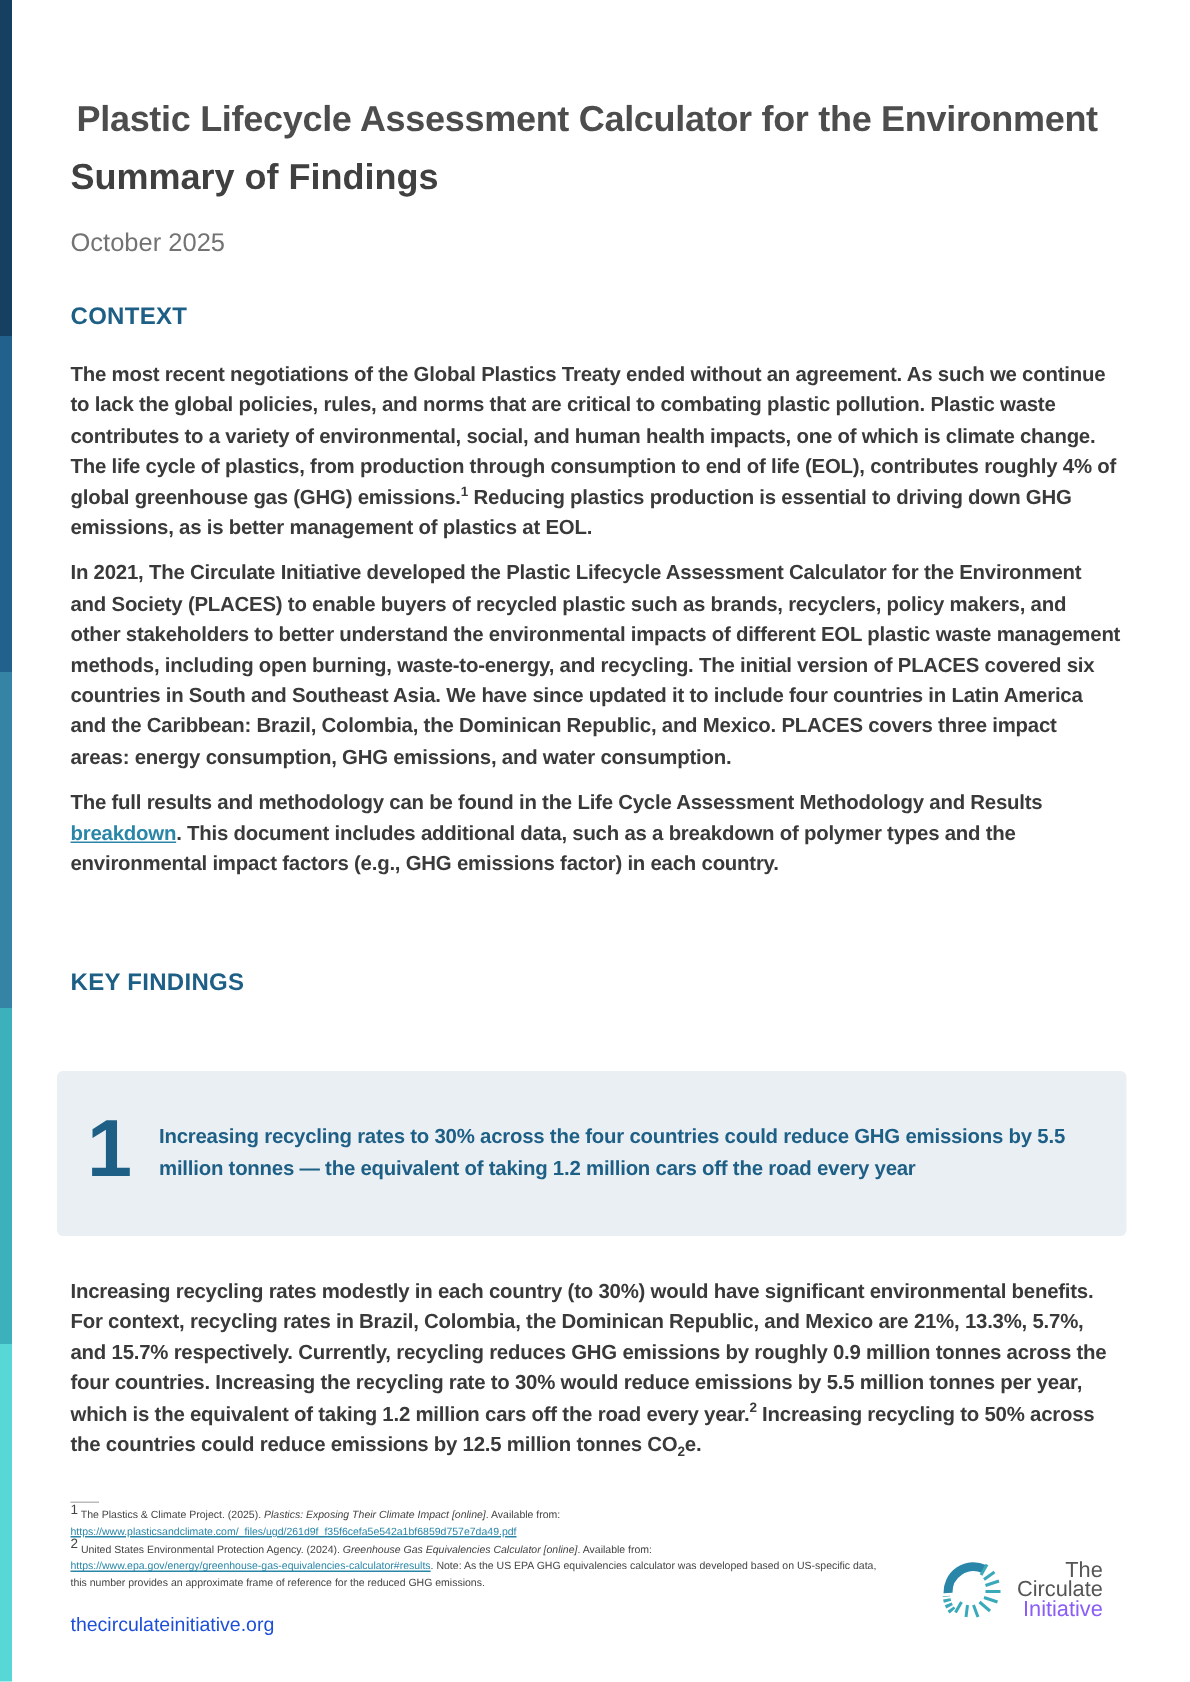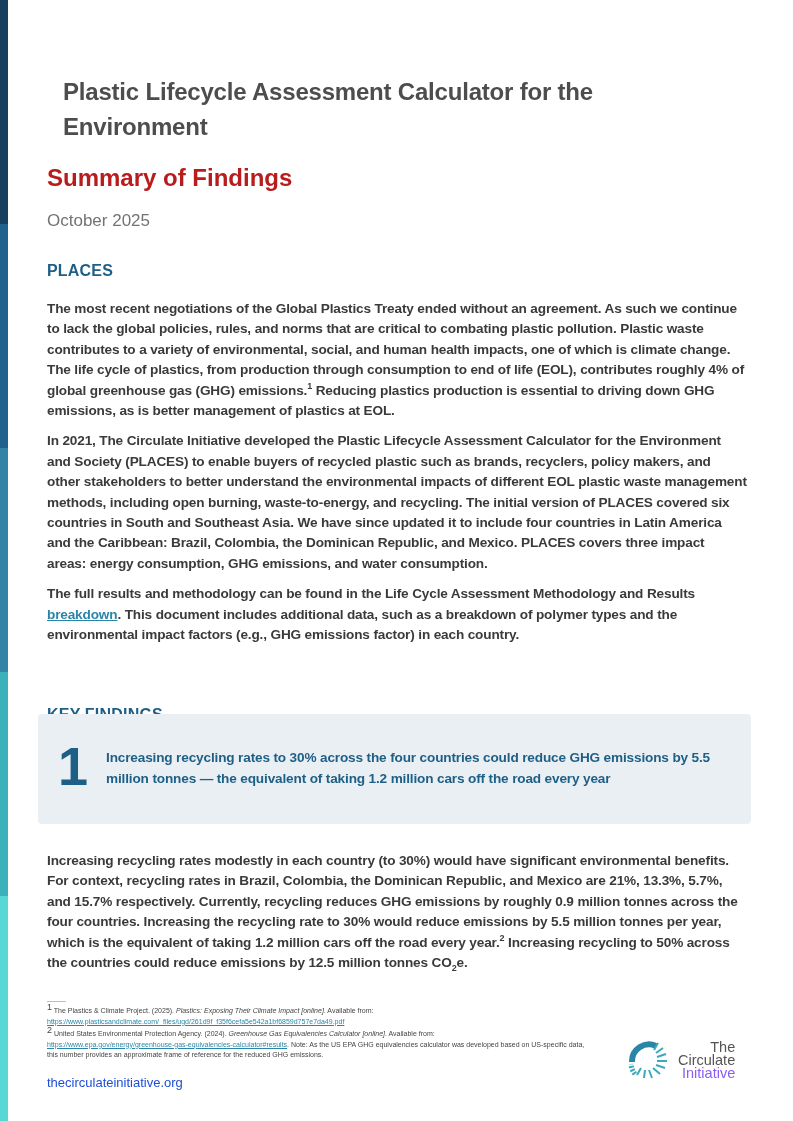--- a/index.html
+++ b/index.html
@@ -7,24 +7,24 @@
       width: 793px; height: 1121px; position: relative; overflow: hidden;
       background: #ffffff;
       font-family: "Liberation Sans", sans-serif;
       color: #333333;
     }
     .side-bar { position: absolute; left: 0; top: 0; width: 8px; height: 1121px; }
     .side-seg { width: 8px; }
     .page { position: absolute; left: 47px; top: 58px; width: 700px; }
     .title {
       font-size: 24px; font-weight: bold; color: #4d4d4d; line-height: 35px;
-      margin: 16px; letter-spacing: -0.2px;
+      margin: 4px; letter-spacing: -0.2px;
     }
     .subtitle {
-      font-size: 24px; font-weight: bold; color: #b91c1c; line-height: 35px; margin: 0;
+      font-size: 24px; font-weight: bold; color: #404040; line-height: 35px; margin: 0;
     }
     .date { font-size: 17px; color: #737373; margin-top: 16px; }
     .h2 {
       font-size: 16px; font-weight: bold; color: #1e5f86; margin: 0; letter-spacing: 0.2px;
     }
     .para {
       font-size: 13.6px; line-height: 20.4px; color: #3a3a3a; margin: 0; letter-spacing: -0.15px; font-weight: bold;
     }
     .para a { color: #2a86a8; text-decoration: underline; }
     sup { font-size: 9px; line-height: 0; }
@@ -63,21 +63,21 @@
   <div class="side-seg" style="height:225px;background:#57d8d6"></div>
 </div>
 
 <div class="page">
   <h1 class="title">
     <span>Plastic Lifecycle Assessment Calculator for the Environment</span><br>
   </h1>
   <div class="subtitle">Summary of Findings</div>
   <div class="date">October 2025</div>
 
-  <h2 class="h2" style="margin-top:31px">PLACES</h2>
+  <h2 class="h2" style="margin-top:31px">CONTEXT</h2>
 
   <p class="para" style="margin-top:19px">
     <span>The most recent negotiations of the Global Plastics Treaty ended without an agreement. As such we continue to lack the global policies, rules, and norms that are critical to combating plastic pollution. Plastic waste contributes to a variety of environmental, social, and human health impacts, one of which is climate change. The life cycle of plastics, from production through consumption to end of life (EOL), contributes roughly 4% of global greenhouse gas (GHG) emissions.</span><sup>1</sup><span> Reducing plastics production is essential to driving down GHG emissions, as is better management of plastics at EOL.</span>
   </p>
 
   <p class="para" style="margin-top:10px">In 2021, The Circulate Initiative developed the Plastic Lifecycle Assessment Calculator for the Environment and Society (PLACES) to enable buyers of recycled plastic such as brands, recyclers, policy makers, and other stakeholders to better understand the environmental impacts of different EOL plastic waste management methods, including open burning, waste-to-energy, and recycling. The initial version of PLACES covered six countries in South and Southeast Asia. We have since updated it to include four countries in Latin America and the Caribbean: Brazil, Colombia, the Dominican Republic, and Mexico. PLACES covers three impact areas: energy consumption, GHG emissions, and water consumption.</p>
 
   <p class="para" style="margin-top:10px">
     <span>The full results and methodology can be found in the Life Cycle Assessment Methodology and Results </span><a href="#">breakdown</a><span>. This document includes additional data, such as a breakdown of polymer types and the environmental impact factors (e.g., GHG emissions factor) in each country.</span>
   </p>

